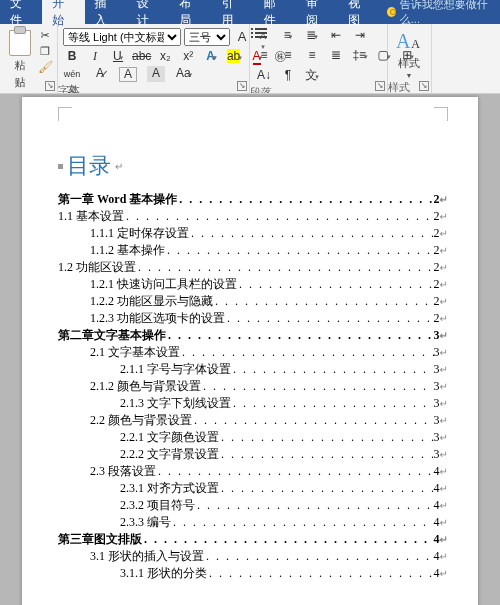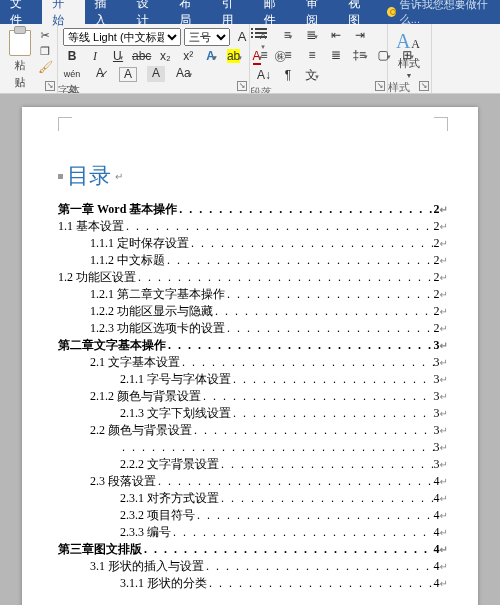--- a/index.html
+++ b/index.html
@@ -50,21 +50,21 @@
   .list-ico span:before { content: ""; position: absolute; left: -4px; top: 0; width: 2px; height: 2px; background: #444; }
 
   .style-icon { width: 26px; height: 24px; position: relative; }
   .style-icon:before, .style-icon:after { content: "A"; position: absolute; font-family: serif; }
   .style-icon:before { font-size: 20px; color: #5b9bd5; left: 0; top: 0; }
   .style-icon:after { font-size: 12px; color: #333; right: 2px; bottom: 2px; }
   .edit-icon { width: 22px; height: 22px; border-radius: 50%; border: 2px solid #2b579a; position: relative; }
   .edit-icon:before { content: ""; position: absolute; width: 9px; height: 2px; background: #2b579a; left: 6px; top: 9px; transform: rotate(45deg); }
   .edit-icon:after { content: ""; position: absolute; width: 5px; height: 2px; background: #2b579a; right: -3px; bottom: 2px; transform: rotate(45deg); }
 
-  .doc-wrap { background: #b7b7b7; height: 511px; overflow: hidden; padding-top: 13px; }
+  .doc-wrap { background: #b7b7b7; height: 511px; overflow: hidden; padding-top: 3px; }
   .page { background: #fff; width: 456px; margin: 0 auto; height: 560px; padding: 54px 30px 0 36px; font-family: SimSun, serif; position: relative; box-shadow: 0 0 4px rgba(0,0,0,0.3); }
   .corner { position: absolute; width: 14px; height: 14px; }
   .corner.tl { left: 36px; top: 10px; border-left: 1px solid #bbb; border-top: 1px solid #bbb; }
   .corner.tr { right: 30px; top: 10px; border-right: 1px solid #bbb; border-top: 1px solid #bbb; }
   .toc-title { color: #2e74b5; font-size: 22px; font-weight: normal; margin-bottom: 10px; display: flex; align-items: center; gap: 4px; }
   .sq { width: 5px; height: 5px; background: #999; }
   .pm { font-size: 10px; color: #888; }
   .toc { font-size: 12px; color: #000; }
   .toc-line { display: flex; align-items: baseline; white-space: nowrap; line-height: 17px; }
   .lvl1 { padding-left: 0; font-weight: bold; }
@@ -216,33 +216,33 @@
           <span class="pg">2</span>
           <span class="pm">↵</span>
         </div>
         <div class="toc-line lvl2">
           <span>1.1.1 定时保存设置</span>
           <span class="dots">. . . . . . . . . . . . . . . . . . . . . . . . . . . . . . . . . . . . . . . . . . . . . . . . . . . . . . . . . . . . . . . . . . . . . . . . . . . . . . . . </span>
           <span class="pg">2</span>
           <span class="pm">↵</span>
         </div>
         <div class="toc-line lvl2">
-          <span>1.1.2 中文标题</span>
+          <span>1.1.2 基本操作</span>
           <span class="dots">. . . . . . . . . . . . . . . . . . . . . . . . . . . . . . . . . . . . . . . . . . . . . . . . . . . . . . . . . . . . . . . . . . . . . . . . . . . . . . . . </span>
           <span class="pg">2</span>
           <span class="pm">↵</span>
         </div>
         <div class="toc-line lvl1b">
           <span>1.2 功能区设置</span>
           <span class="dots">. . . . . . . . . . . . . . . . . . . . . . . . . . . . . . . . . . . . . . . . . . . . . . . . . . . . . . . . . . . . . . . . . . . . . . . . . . . . . . . . </span>
           <span class="pg">2</span>
           <span class="pm">↵</span>
         </div>
         <div class="toc-line lvl2">
-          <span>1.2.1 第二章文字基本操作</span>
+          <span>1.2.1 快速访问工具栏的设置</span>
           <span class="dots">. . . . . . . . . . . . . . . . . . . . . . . . . . . . . . . . . . . . . . . . . . . . . . . . . . . . . . . . . . . . . . . . . . . . . . . . . . . . . . . . </span>
           <span class="pg">2</span>
           <span class="pm">↵</span>
         </div>
         <div class="toc-line lvl2">
           <span>1.2.2 功能区显示与隐藏</span>
           <span class="dots">. . . . . . . . . . . . . . . . . . . . . . . . . . . . . . . . . . . . . . . . . . . . . . . . . . . . . . . . . . . . . . . . . . . . . . . . . . . . . . . . </span>
           <span class="pg">2</span>
           <span class="pm">↵</span>
         </div>
@@ -282,20 +282,21 @@
           <span class="pg">3</span>
           <span class="pm">↵</span>
         </div>
         <div class="toc-line lvl2">
           <span>2.2 颜色与背景设置</span>
           <span class="dots">. . . . . . . . . . . . . . . . . . . . . . . . . . . . . . . . . . . . . . . . . . . . . . . . . . . . . . . . . . . . . . . . . . . . . . . . . . . . . . . . </span>
           <span class="pg">3</span>
           <span class="pm">↵</span>
         </div>
         <div class="toc-line lvl3">
+          <span>2.2.1 文字颜色设置</span>
           <span class="dots">. . . . . . . . . . . . . . . . . . . . . . . . . . . . . . . . . . . . . . . . . . . . . . . . . . . . . . . . . . . . . . . . . . . . . . . . . . . . . . . . </span>
           <span class="pg">3</span>
           <span class="pm">↵</span>
         </div>
         <div class="toc-line lvl3">
           <span>2.2.2 文字背景设置</span>
           <span class="dots">. . . . . . . . . . . . . . . . . . . . . . . . . . . . . . . . . . . . . . . . . . . . . . . . . . . . . . . . . . . . . . . . . . . . . . . . . . . . . . . . </span>
           <span class="pg">3</span>
           <span class="pm">↵</span>
         </div>

